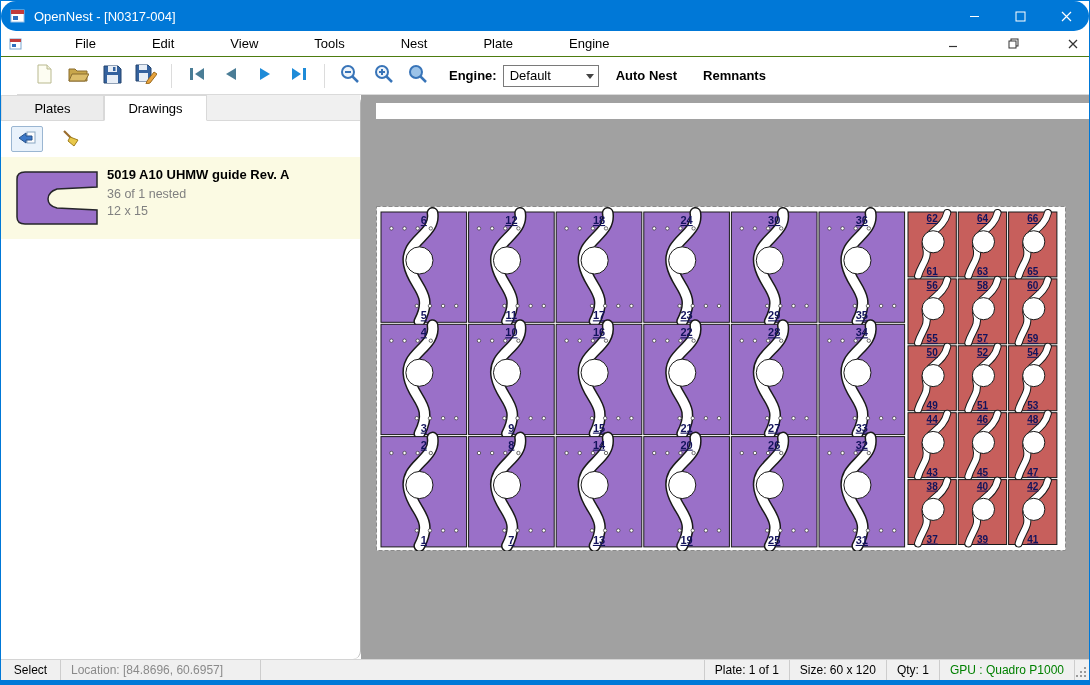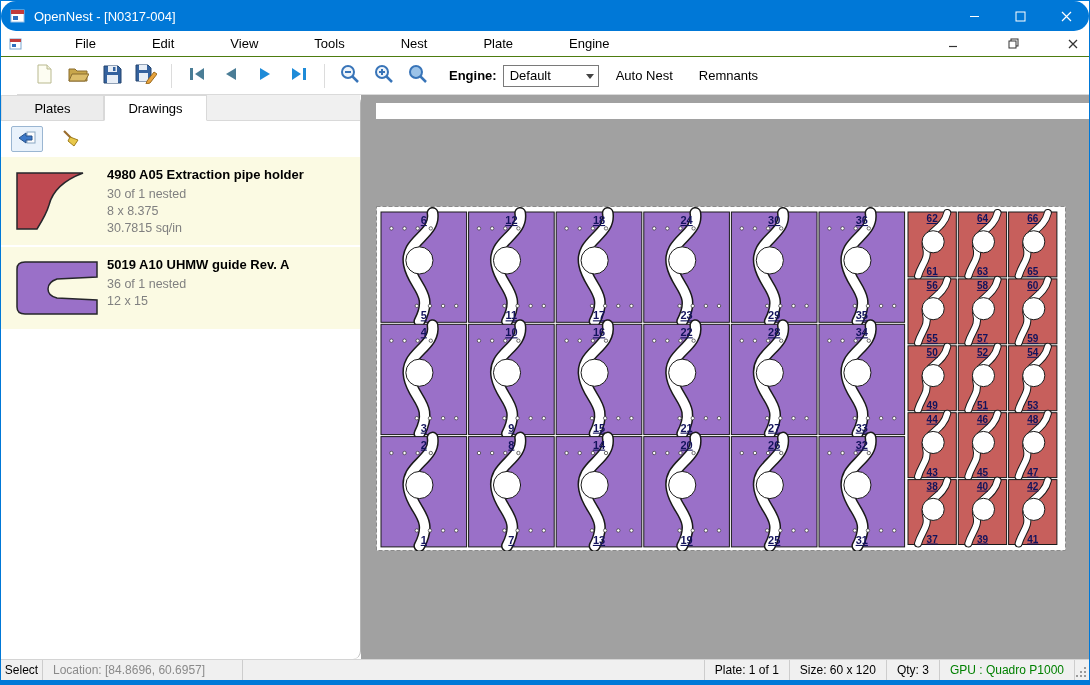--- a/index.html
+++ b/index.html
@@ -22,21 +22,21 @@
   .menubar .spacer{flex:1;}
   .mdi-btn{width:24px;height:22px;display:flex;align-items:center;justify-content:center;color:#333;}
 
   
   .toolbar{height:38px;background:#fff;border-bottom:1px solid #dadada;display:flex;align-items:center;flex:0 0 38px;padding-left:10px;margin-left:16px;}
   .tb-btn{width:34px;height:30px;display:flex;align-items:center;justify-content:center;border-radius:2px;}
   .tb-sep{width:1px;height:24px;background:#dcdcdc;margin:0 8px;}
   .tb-label{font-weight:bold;margin:0 6px 0 14px;}
   .combo{width:96px;height:22px;border:1px solid #7a7a7a;background:#fff;display:flex;align-items:center;padding-left:6px;position:relative;}
   .combo .arrow{position:absolute;right:4px;top:8px;width:0;height:0;border-left:4px solid transparent;border-right:4px solid transparent;border-top:5px solid #444;}
-  .tb-text-btn{padding:5px 9px;margin-left:8px;border-radius:2px;}
+  .tb-text-btn{padding:5px 9px;margin-left:8px;border-radius:2px;font-weight:bold;}
 
   
   .content{flex:1;display:flex;min-height:0;}
   .left-panel{width:360px;flex:0 0 360px;display:flex;flex-direction:column;background:#fff;border-right:1px solid #b4b4b4;border-radius:8px;}
   .tabs{display:flex;height:26px;background:#f0f0f0;flex:0 0 26px;border-bottom:1px solid #d9d9d9;}
   .tab{width:103px;display:flex;align-items:center;justify-content:center;background:#ececec;border:1px solid #d9d9d9;border-bottom:none;font-size:13px;}
   .tab.active{background:#fff;position:relative;z-index:2;margin-bottom:-1px;border-bottom:1px solid #fff;}
   .panel-toolbar{height:36px;display:flex;align-items:center;padding-left:10px;gap:12px;flex:0 0 36px;background:#fff;}
   .pt-btn{width:32px;height:26px;display:flex;align-items:center;justify-content:center;border-radius:2px;}
   .pt-btn.framed{border:1px solid #9ab6d2;background:#e9f2fb;}
@@ -255,33 +255,20 @@
         <div class="pt-btn">
           <span>
             <svg width="20" height="20" viewBox="0 0 20 20">
               <line x1="3" y1="3" x2="11" y2="11" stroke="#9a6b2c" stroke-width="2.2"></line>
               <path d="M9 9 L17 12 L13 18 L7 13 Z" fill="#e8c84a" stroke="#a07d1c"></path>
             </svg>
           </span>
         </div>
       </div>
       <div class="drawing-list">
-        <div class="item">
-          <div class="thumb">
-            <svg width="80" height="68" viewBox="0 0 80 68">
-              <path d="M6 8 L72 8 C56 14 42 24 38 40 C36 47 31 56 26 64 L6 64 Z" stroke="#26262b" stroke-width="1.5" fill="#bf4a52"></path>
-            </svg>
-          </div>
-          <div class="meta">
-            <div class="title">4980 A05 Extraction pipe holder</div>
-            <div class="sub">30 of 1 nested</div>
-            <div class="sub">8 x 8.375</div>
-            <div class="sub">30.7815 sq/in</div>
-          </div>
-        </div>
         <div class="item">
           <div class="thumb">
             <svg width="92" height="66" viewBox="0 0 92 66">
               <path d="M6 14 C6 9 9 7 14 7 L86 7 L86 22 L46 24 C34 28 34 40 46 43 L86 45 L86 59 L14 59 C9 59 6 57 6 52 Z" stroke="#26262b" stroke-width="1.5" fill="#9a70c8"></path>
             </svg>
           </div>
           <div class="meta">
             <div class="title">5019 A10 UHMW guide Rev. A</div>
             <div class="sub">36 of 1 nested</div>
             <div class="sub">12 x 15</div>
@@ -636,26 +623,26 @@
             <path d="M 671.84 274.6 C 667.816 292.67 646.69 294.00800000000004 650.714 309.39500000000004 C 653.732 320.76800000000003 645.684 326.12 642.666 337.5" fill="none" stroke="#ffffff" stroke-width="6" stroke-linecap="round"></path>
             <circle cx="657.756" cy="303.374" r="11.065999999999999" fill="#ffffff" stroke="#1a1a1a" stroke-width="1"></circle>
             <text x="656.75" y="283.6" text-anchor="middle" font-size="10" font-weight="bold" fill="#13135c" text-decoration="underline" font-family="&quot;Liberation Sans&quot;, sans-serif">42</text>
             <text x="656.75" y="336.5" text-anchor="middle" font-size="10" font-weight="bold" fill="#13135c" text-decoration="underline" font-family="&quot;Liberation Sans&quot;, sans-serif">41</text>
           </svg>
       </div>
     </div>
   </div>
 
   <div class="statusbar">
-    <div class="sb-sec" style="width:42px;justify-content:center">Select</div>
+    <div class="sb-sec" style="width:60px;justify-content:center">Select</div>
     <div class="sb-sec sb-gray" style="width:200px">Location: [84.8696, 60.6957]</div>
     <div class="sb-fill"></div>
     <div class="sb-sec">Plate: 1 of 1</div>
     <div class="sb-sec">Size: 60 x 120</div>
-    <div class="sb-sec">Qty: 3</div>
+    <div class="sb-sec">Qty: 1</div>
     <div class="sb-sec" style="color: rgb(0, 128, 0);">GPU : Quadro P1000</div>
     <div class="grip">
       <i style="right:3px;bottom:3px"></i>
       <i style="right:7px;bottom:3px"></i>
       <i style="right:11px;bottom:3px"></i>
       <i style="right:3px;bottom:7px"></i>
       <i style="right:7px;bottom:7px"></i>
       <i style="right:3px;bottom:11px"></i>
     </div>
   </div>

